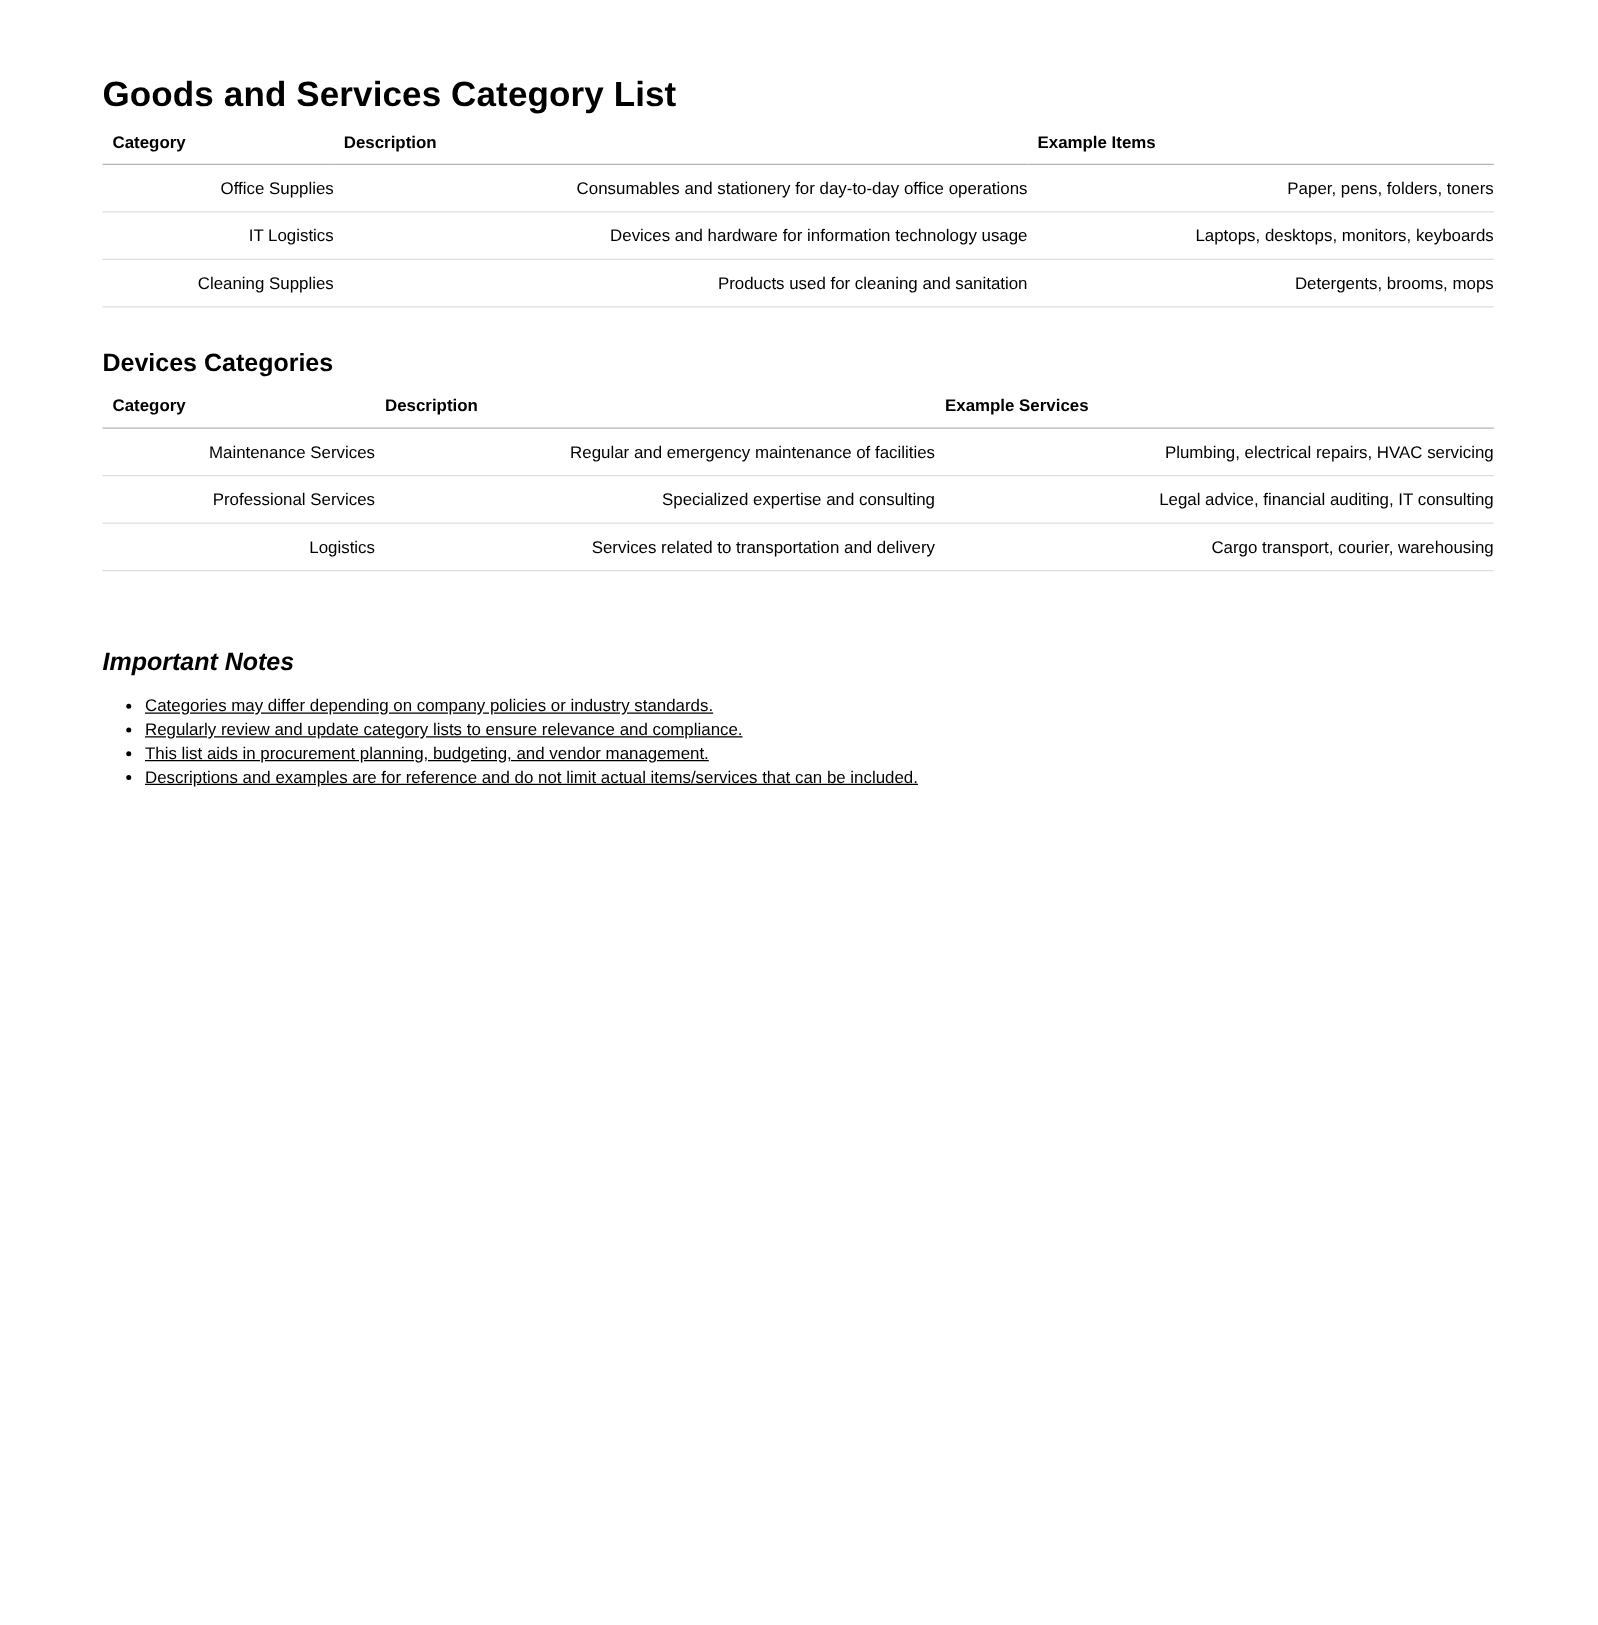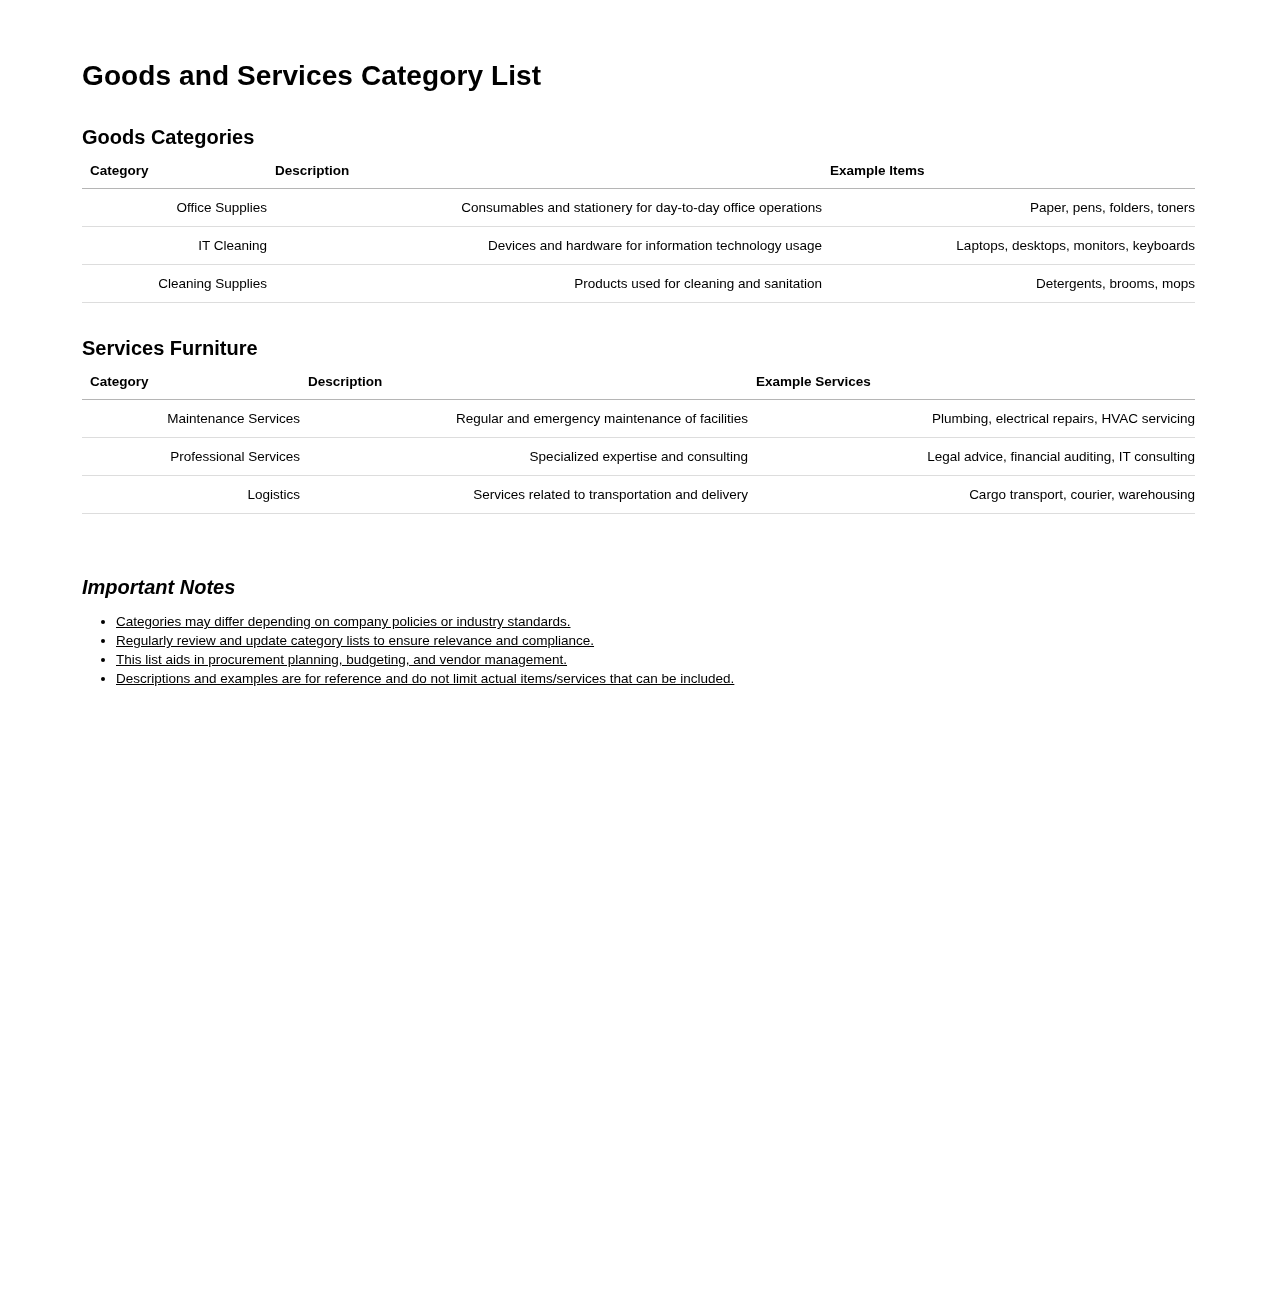--- a/index.html
+++ b/index.html
@@ -75,21 +75,20 @@
     margin: 0 0 1px 0;
   }
 </style>
 </head>
 <body>
 
 <div class="page">
 
   <h1 class="doc-title">Goods and Services Category List</h1>
 
-  <h2 class="section-title">Goods Categories</h2>
 
   <table class="cat-table goods-table">
     <colgroup>
         <col class="c1">
         <col class="c2">
         <col class="c3">
       </colgroup>
     <thead>
       <tr>
         <th>Category</th>
@@ -97,33 +96,33 @@
         <th>Example Items</th>
       </tr>
     </thead>
     <tbody>
       <tr>
         <td>Office Supplies</td>
         <td>Consumables and stationery for day-to-day office operations</td>
         <td>Paper, pens, folders, toners</td>
       </tr>
       <tr>
-        <td>IT Cleaning</td>
+        <td>IT Logistics</td>
         <td>Devices and hardware for information technology usage</td>
         <td>Laptops, desktops, monitors, keyboards</td>
       </tr>
       <tr>
         <td>Cleaning Supplies</td>
         <td>Products used for cleaning and sanitation</td>
         <td>Detergents, brooms, mops</td>
       </tr>
     </tbody>
   </table>
 
-  <h2 class="section-title">Services Furniture</h2>
+  <h2 class="section-title">Devices Categories</h2>
 
   <table class="cat-table services-table">
     <colgroup>
         <col class="c1">
         <col class="c2">
         <col class="c3">
       </colgroup>
     <thead>
       <tr>
         <th>Category</th>

